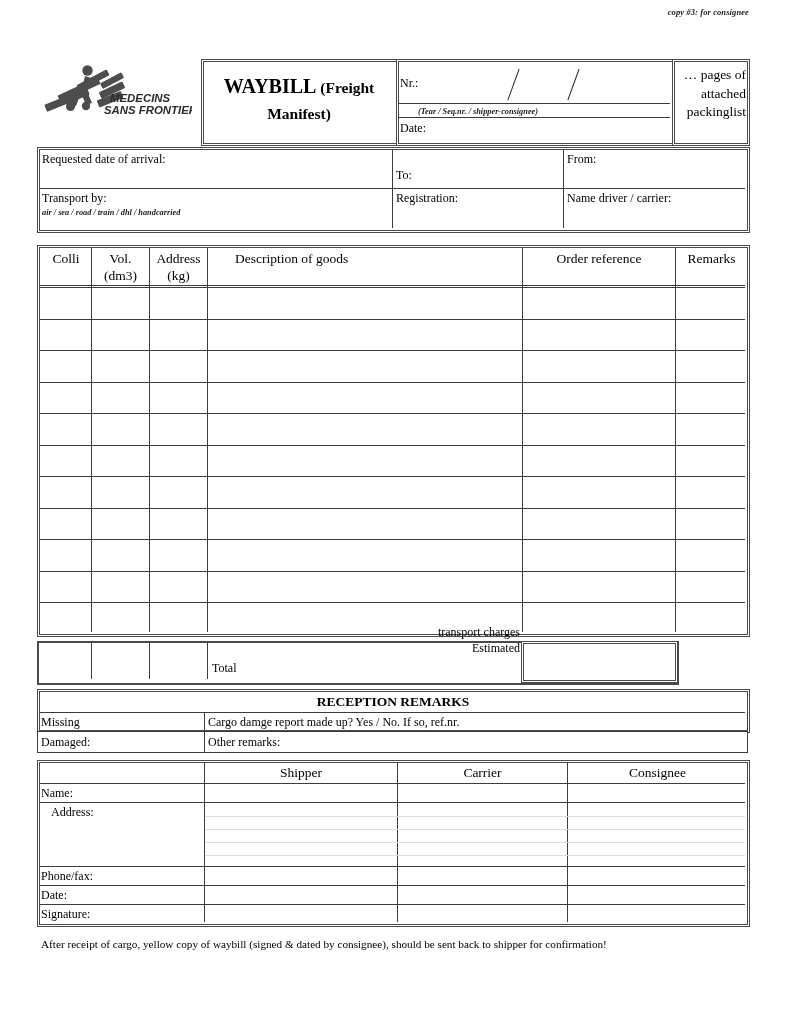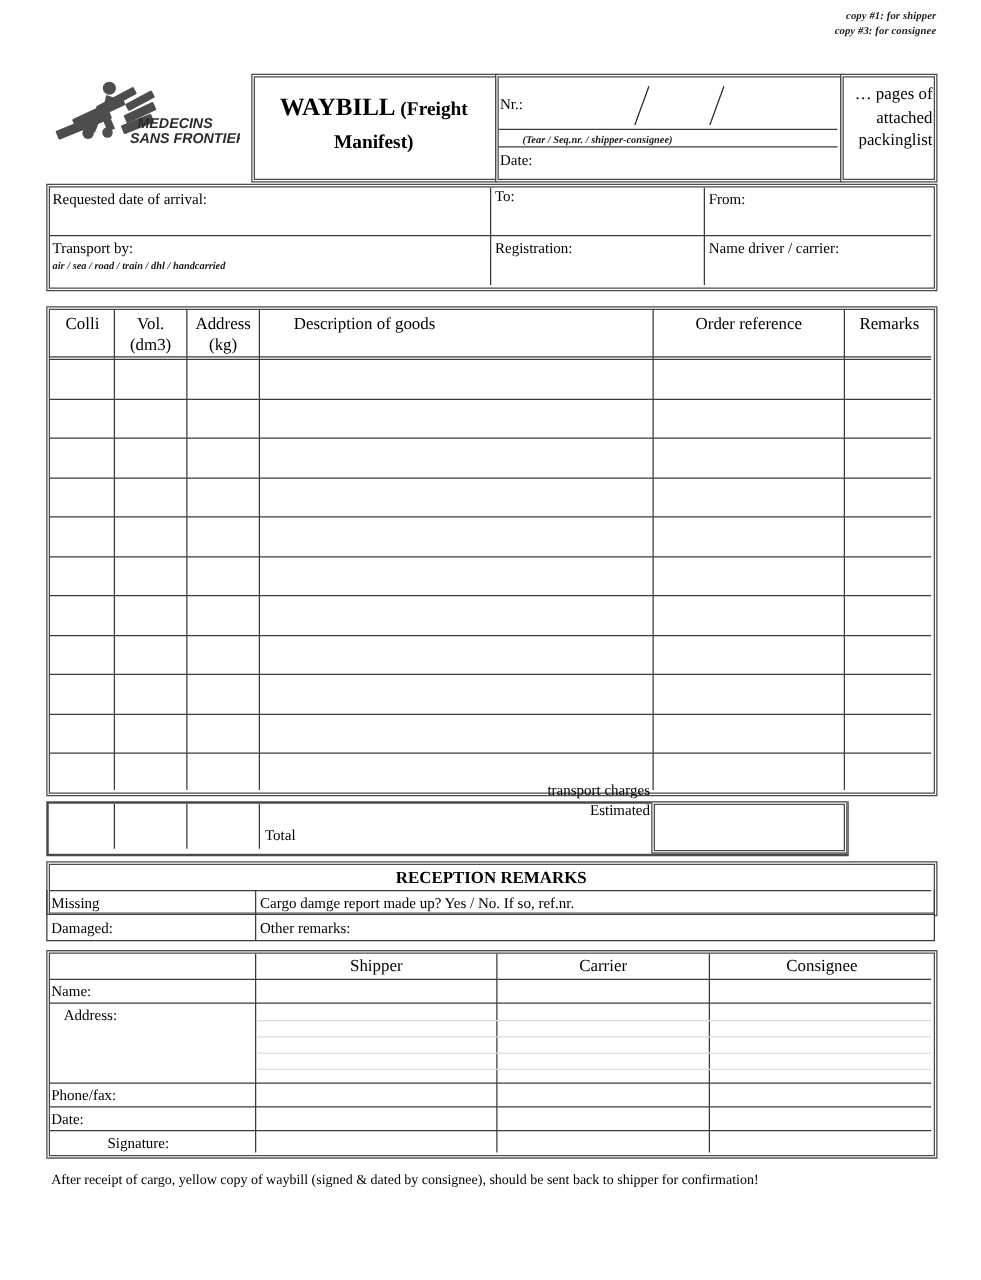--- a/index.html
+++ b/index.html
@@ -64,21 +64,20 @@
 
   #footer-note{
     position:absolute;left:41px;top:937px;width:700px;
     font-size:11.2px;line-height:14px;
   }
 </style>
 </head>
 <body>
 
 <div class="copy-notice">
-  <div>copy #1: for shipper</div>
   <div>copy #3: for consignee</div>
 </div>
 
 <div id="logo-wrap">
   <svg width="152" height="56" viewBox="0 0 152 56">
     <g fill="#4d4d4d">
       <circle cx="47.5" cy="6.5" r="5.2"></circle>
       <rect x="36" y="13" width="34" height="6.4" rx="1" transform="rotate(-28 53 16)"></rect>
       <rect x="60" y="13.5" width="24" height="6.2" rx="1" transform="rotate(-28 72 16.6)"></rect>
       <rect x="17" y="22" width="44" height="7.4" rx="1" transform="rotate(-25 39 25.7)"></rect>
@@ -112,21 +111,21 @@
 
 <div class="dbox" style="left:672px;top:59px;width:76px;height:85px;"></div>
 <div id="pages-text">… pages of attached packinglist</div>
 
 <div class="dbox" style="left:37px;top:147px;width:711px;height:84px;"></div>
 <div class="hline" style="left:40px;top:188px;width:705px;"></div>
 <div class="vline" style="left:392px;top:150px;height:78px;"></div>
 <div class="vline" style="left:563px;top:150px;height:78px;"></div>
 
 <div class="cell-label" style="left:42px;top:152px;">Requested date of arrival:</div>
-<div class="cell-label" style="left:396px;top:150px;">To:</div>
+<div class="cell-label" style="left:396px;top:168px;">To:</div>
 <div class="cell-label" style="left:567px;top:152px;">From:</div>
 <div class="cell-label" style="left:42px;top:191px;">Transport by:</div>
 <div class="tiny-it" style="left:42px;top:208px;width:330px;">air / sea / road / train / dhl / handcarried</div>
 <div class="cell-label" style="left:396px;top:191px;">Registration:</div>
 <div class="cell-label" style="left:567px;top:191px;">Name driver / carrier:</div>
 
 <div class="dbox" style="left:37px;top:245px;width:711px;height:390px;"></div>
 
 <div class="hline" style="left:40px;top:285px;width:705px;"></div>
 <div class="hline" style="left:40px;top:287px;width:705px;"></div>
@@ -267,15 +266,15 @@
 
 <div class="faint" style="left:206px;top:816px;width:539px;"></div>
 <div class="faint" style="left:206px;top:829px;width:539px;"></div>
 <div class="faint" style="left:206px;top:842px;width:539px;"></div>
 <div class="faint" style="left:206px;top:855px;width:539px;"></div>
 
 <div class="cell-label" style="left:41px;top:786px;">Name:</div>
 <div class="cell-label" style="left:41px;top:805px;padding-left:10px;">Address:</div>
 <div class="cell-label" style="left:41px;top:869px;">Phone/fax:</div>
 <div class="cell-label" style="left:41px;top:888px;">Date:</div>
-<div class="cell-label" style="left:41px;top:907px;padding-left:45px;">Signature:</div>
+<div class="cell-label" style="left:41px;top:907px;">Signature:</div>
 
 <div id="footer-note">After receipt of cargo, yellow copy of waybill (signed &amp; dated by consignee), should be sent back to shipper for confirmation!</div>
 
 </body></html>

